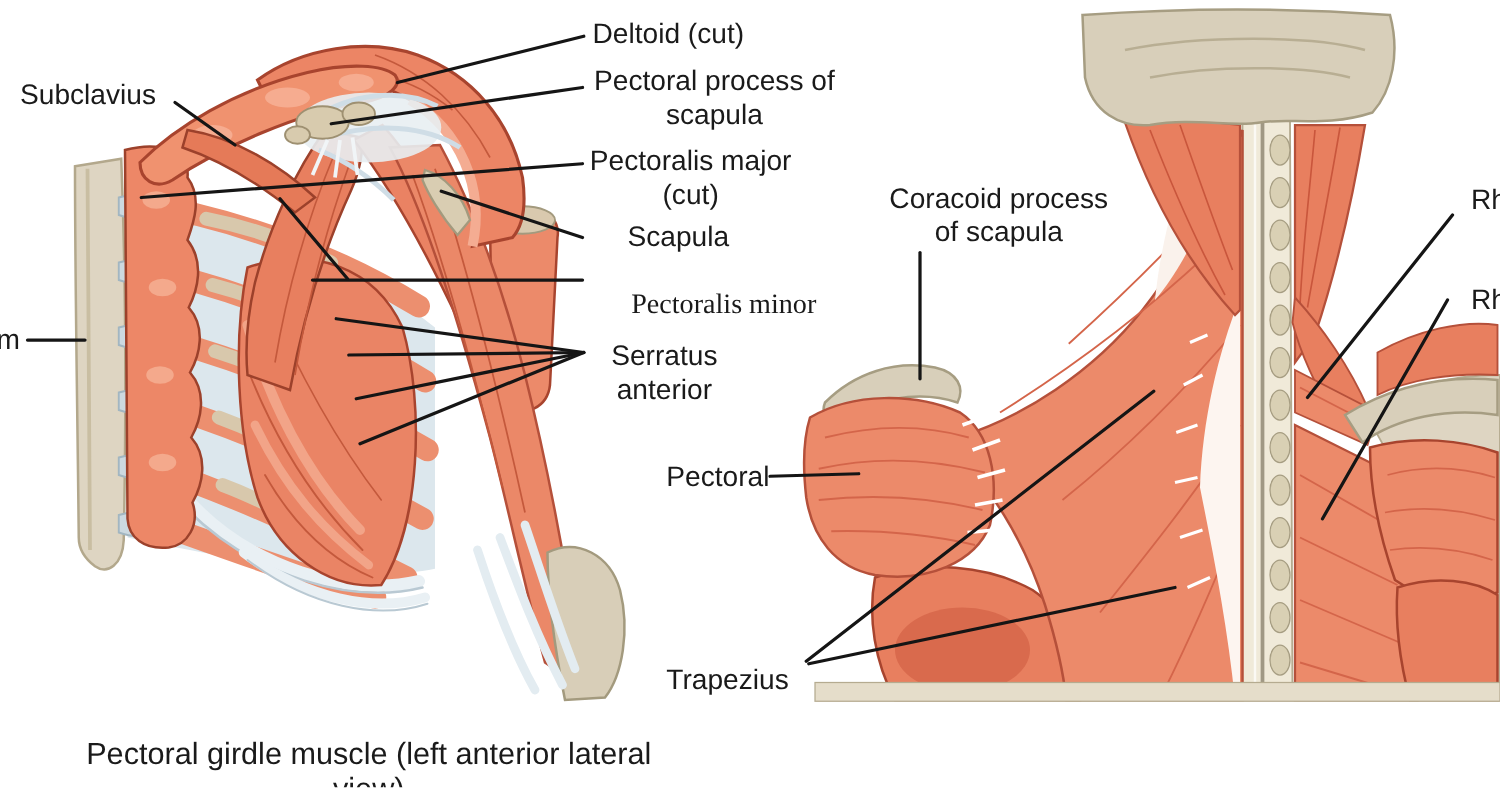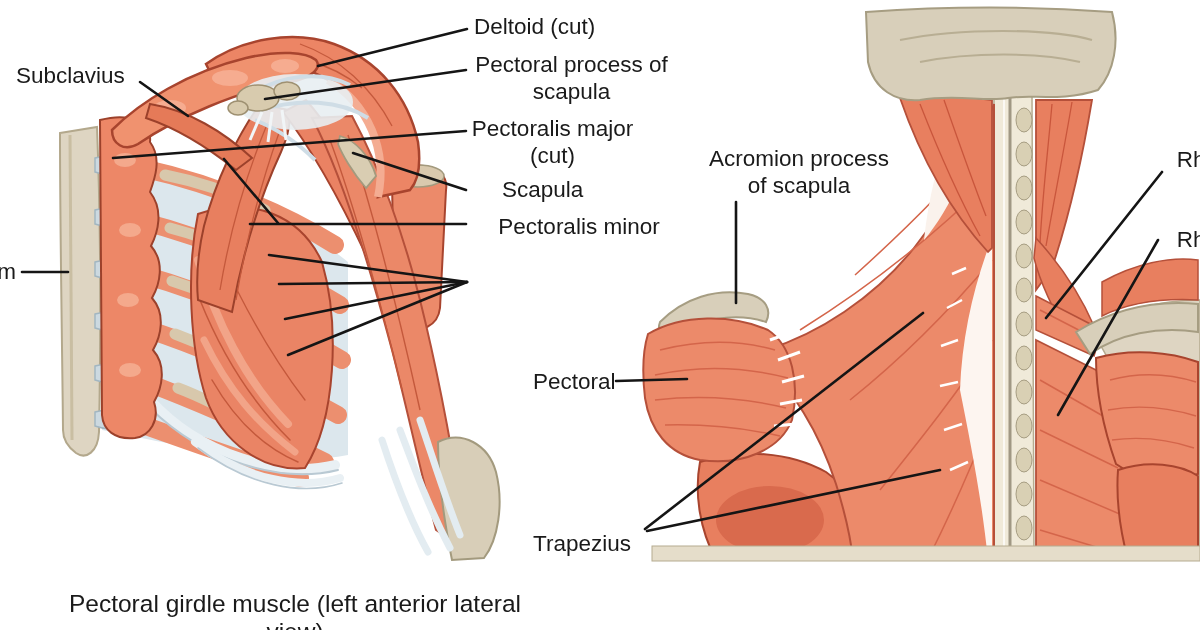--- a/index.html
+++ b/index.html
@@ -10,21 +10,21 @@
   .nowrap{white-space:nowrap;}
   .caption{position:absolute;font-size:24.5px;line-height:28px;color:#1a1a1a;}
   .cap-left{left:45px;top:590px;width:500px;text-align:center;}
   .cap-right{left:768px;top:590px;white-space:nowrap;}
   .lbl-subclavius{left:16px;top:62px;}
   .lbl-sternum{right:1184px;top:258px;}
   .lbl-deltoid-cut{left:474px;top:13px;}
   .lbl-coracoid{left:474px;top:51px;width:195px;}
   .lbl-pec-major{left:460px;top:115px;width:185px;}
   .lbl-scapula{left:502px;top:176px;}
-  .lbl-pec-minor{left:474px;top:213px;width:210px;}
+  .lbl-pec-minor{left:474px;top:229px;width:210px;font-family:Liberation Serif, serif;}
   .lbl-serratus{left:474px;top:271px;width:115px;}
   .lbl-acromion{left:699px;top:145px;width:200px;}
   .lbl-deltoid-r{left:533px;top:368px;}
   .lbl-trapezius{left:533px;top:515px;margin-top:15px;}
   .lbl-rhomb-minor{left:1163px;top:146px;width:130px;}
   .lbl-rhomb-major{left:1163px;top:226px;width:130px;}
 </style>
 </head>
 <body>
 
@@ -267,21 +267,22 @@
     </g>
   </svg>
 
   <div class="lbl lbl-subclavius nowrap">Subclavius</div>
   <div class="lbl lbl-sternum nowrap">Sternum</div>
   <div class="lbl lbl-deltoid-cut nowrap">Deltoid (cut)</div>
   <div class="lbl lbl-coracoid">Pectoral process of scapula</div>
   <div class="lbl lbl-pec-major">Pectoralis major (cut)</div>
   <div class="lbl lbl-scapula nowrap">Scapula</div>
   <div class="lbl lbl-pec-minor">Pectoralis minor</div>
-  <div class="lbl lbl-acromion">Acromion process of scapula</div>
+  <div class="lbl lbl-serratus">Serratus anterior</div>
+  <div class="lbl lbl-acromion">Coracoid process of scapula</div>
   <div class="lbl lbl-deltoid-r nowrap">Pectoral</div>
   <div class="lbl lbl-trapezius nowrap">Trapezius</div>
   <div class="lbl lbl-rhomb-minor">Rhomboid minor</div>
   <div class="lbl lbl-rhomb-major">Rhomboid major</div>
 
   <div class="caption cap-left">Pectoral girdle muscle (left anterior lateral view)</div>
 
 </div>
 
 </body></html>

